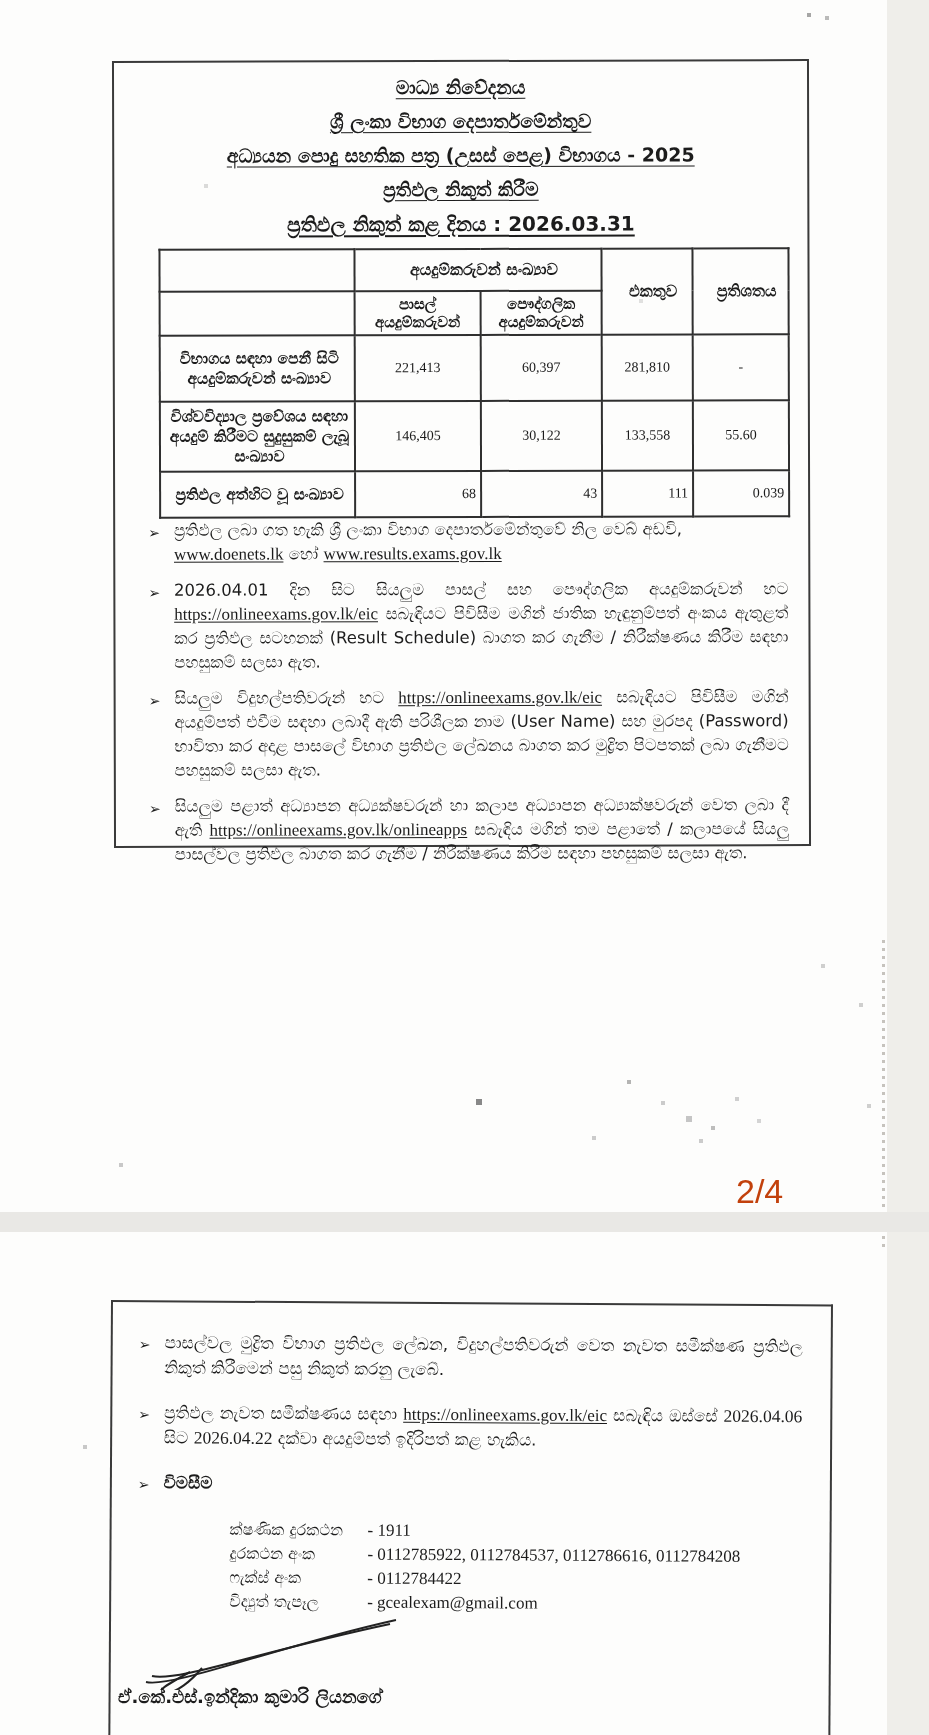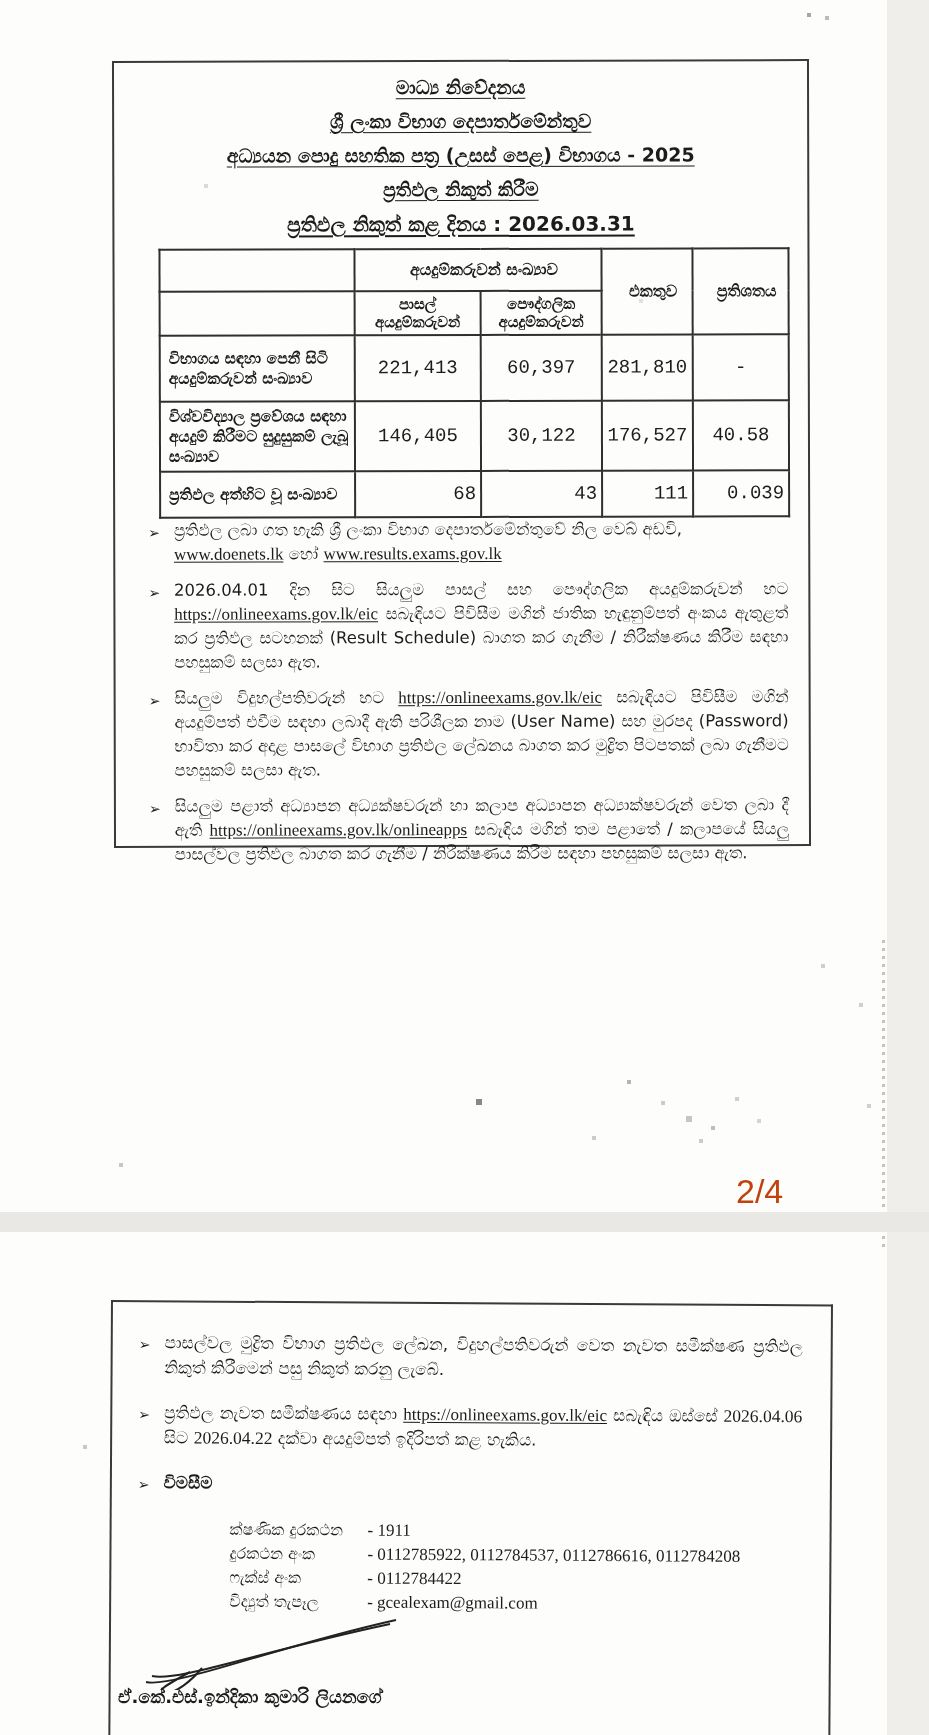--- a/index.html
+++ b/index.html
@@ -34,22 +34,22 @@
   .t-line{display:block;font-size:19px;font-weight:bold;line-height:34px;
     text-decoration:underline;text-underline-offset:4px;}
   .date-line{margin-top:6px;text-align:center;font-size:20px;font-weight:bold;
     text-decoration:underline;text-underline-offset:4px;}
   table.stats{position:absolute;left:44px;top:186px;width:629px;border-collapse:collapse;
     table-layout:fixed;}
   table.stats td{border:2px solid #2f2f2f;text-align:center;vertical-align:middle;
     padding:2px 4px;font-size:15px;font-weight:bold;line-height:18px;}
   table.stats tr.hr1 td{height:36px;font-size:16px;padding-left:16px;}
   table.stats tr.hr2 td{height:38px;}
-  table.stats td.lbl{text-align:left;padding-left:8px;font-size:15.5px;line-height:20px;}
-  table.stats td.num{font-family:Liberation Mono, monospace;font-size:19px;font-weight:normal;}
+  table.stats td.lbl{text-align:center;padding-left:8px;font-size:15.5px;line-height:20px;}
+  table.stats td.num{font-family:Liberation Serif, serif;font-size:14px;font-weight:normal;}
   tr.r1 td{height:60px;} tr.r2 td{height:64px;} tr.r3 td{height:40px;text-align:right;}
   .bullets{position:absolute;left:33px;top:456px;right:20px;}
   .b-item{display:flex;gap:14px;margin-bottom:12px;font-size:16.5px;line-height:24px;}
   .b-mark{flex:0 0 auto;font-size:14px;padding-top:2px;}
   .b-text{flex:1 1 auto;text-align:justify;}
   .b-text.nojust{text-align:left;}
   .line-block{display:block;}
   .lnk{font-family:"Liberation Serif",serif;font-size:17px;text-decoration:underline;
     text-underline-offset:2px;}
   .bold-date{font-family:"Liberation Serif",serif;font-weight:normal;font-size:17.5px;}
@@ -113,22 +113,22 @@
         <td class="lbl">විභාගය සඳහා පෙනී සිටි අයදුම්කරුවන් සංඛ්‍යාව</td>
         <td class="num">221,413</td>
         <td class="num">60,397</td>
         <td class="num">281,810</td>
         <td class="num">-</td>
       </tr>
       <tr class="r2">
         <td class="lbl">විශ්වවිද්‍යාල ප්‍රවේශය සඳහා අයදුම් කිරීමට සුදුසුකම් ලැබූ සංඛ්‍යාව</td>
         <td class="num">146,405</td>
         <td class="num">30,122</td>
-        <td class="num">176,527</td>
-        <td class="num">40.58</td>
+        <td class="num">133,558</td>
+        <td class="num">55.60</td>
       </tr>
       <tr class="r3">
         <td class="lbl">ප්‍රතිඵල අත්හිට වූ සංඛ්‍යාව</td>
         <td class="num">68</td>
         <td class="num">43</td>
         <td class="num">111</td>
         <td class="num">0.039</td>
       </tr>
     </tbody>
       </table>

